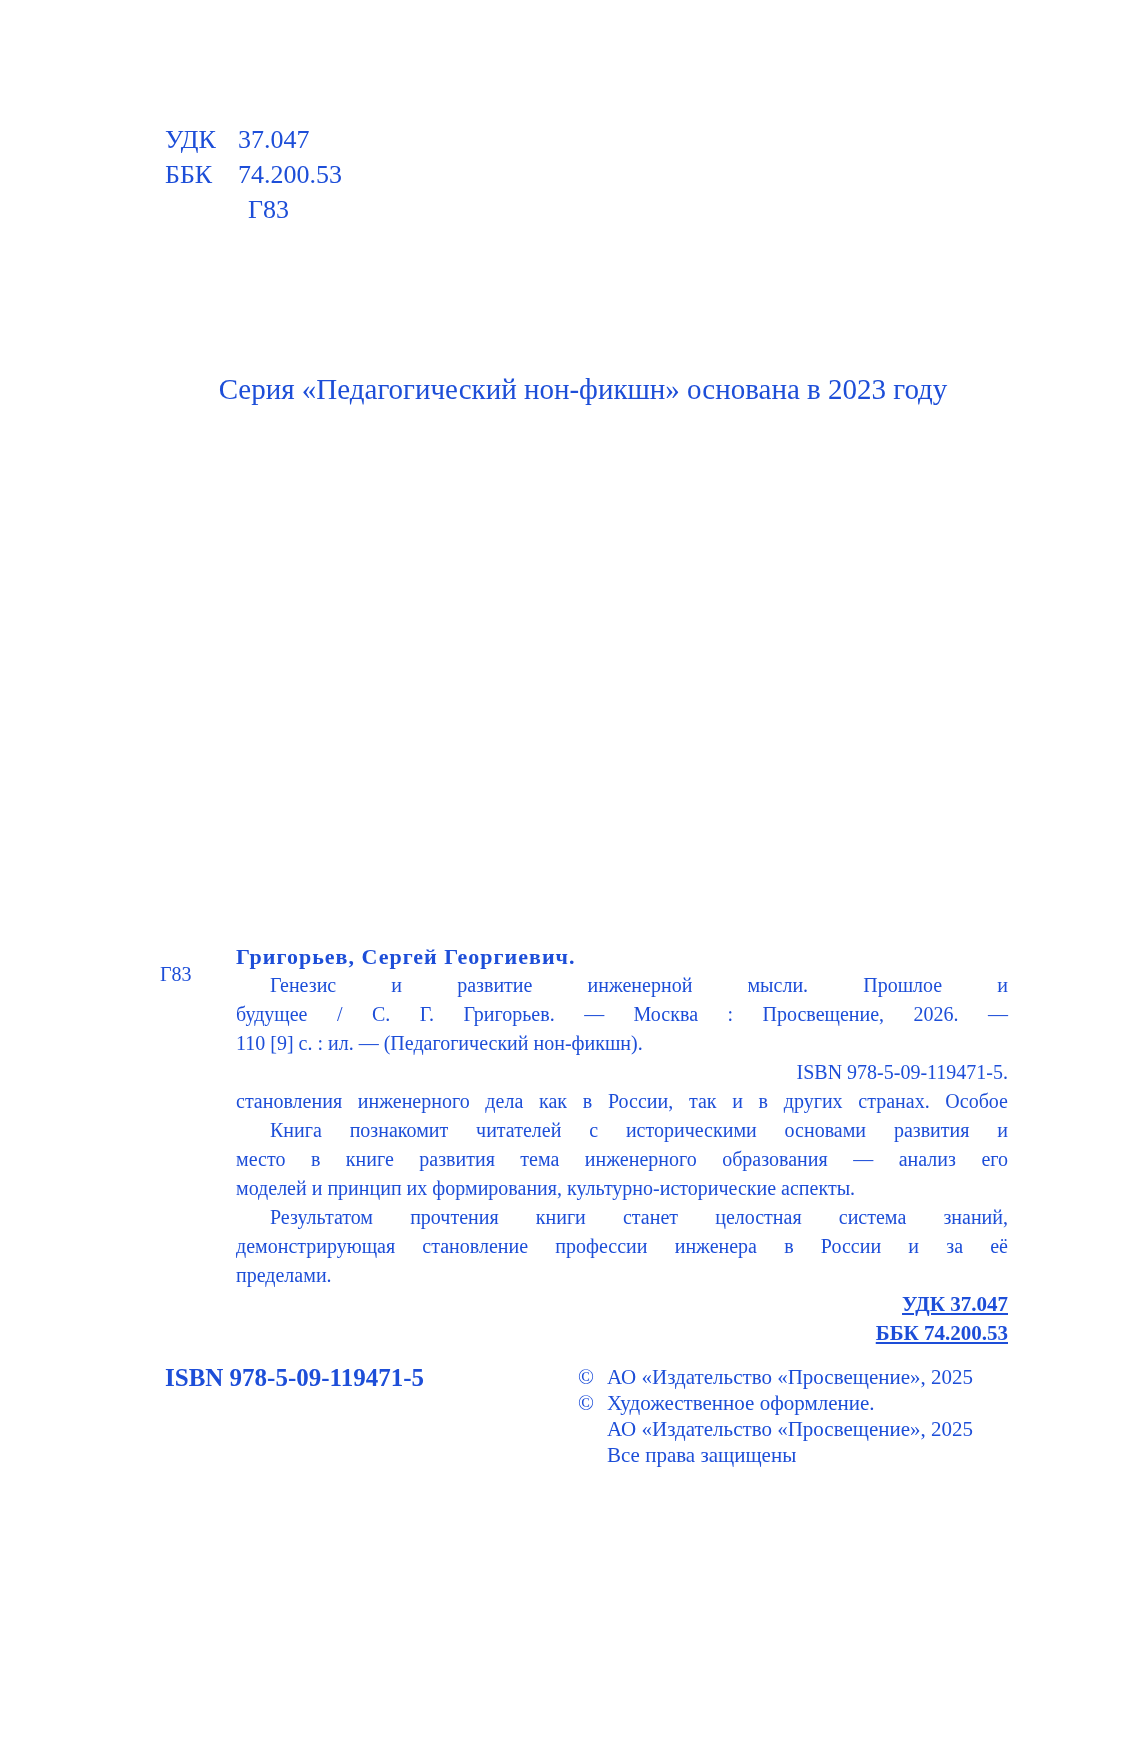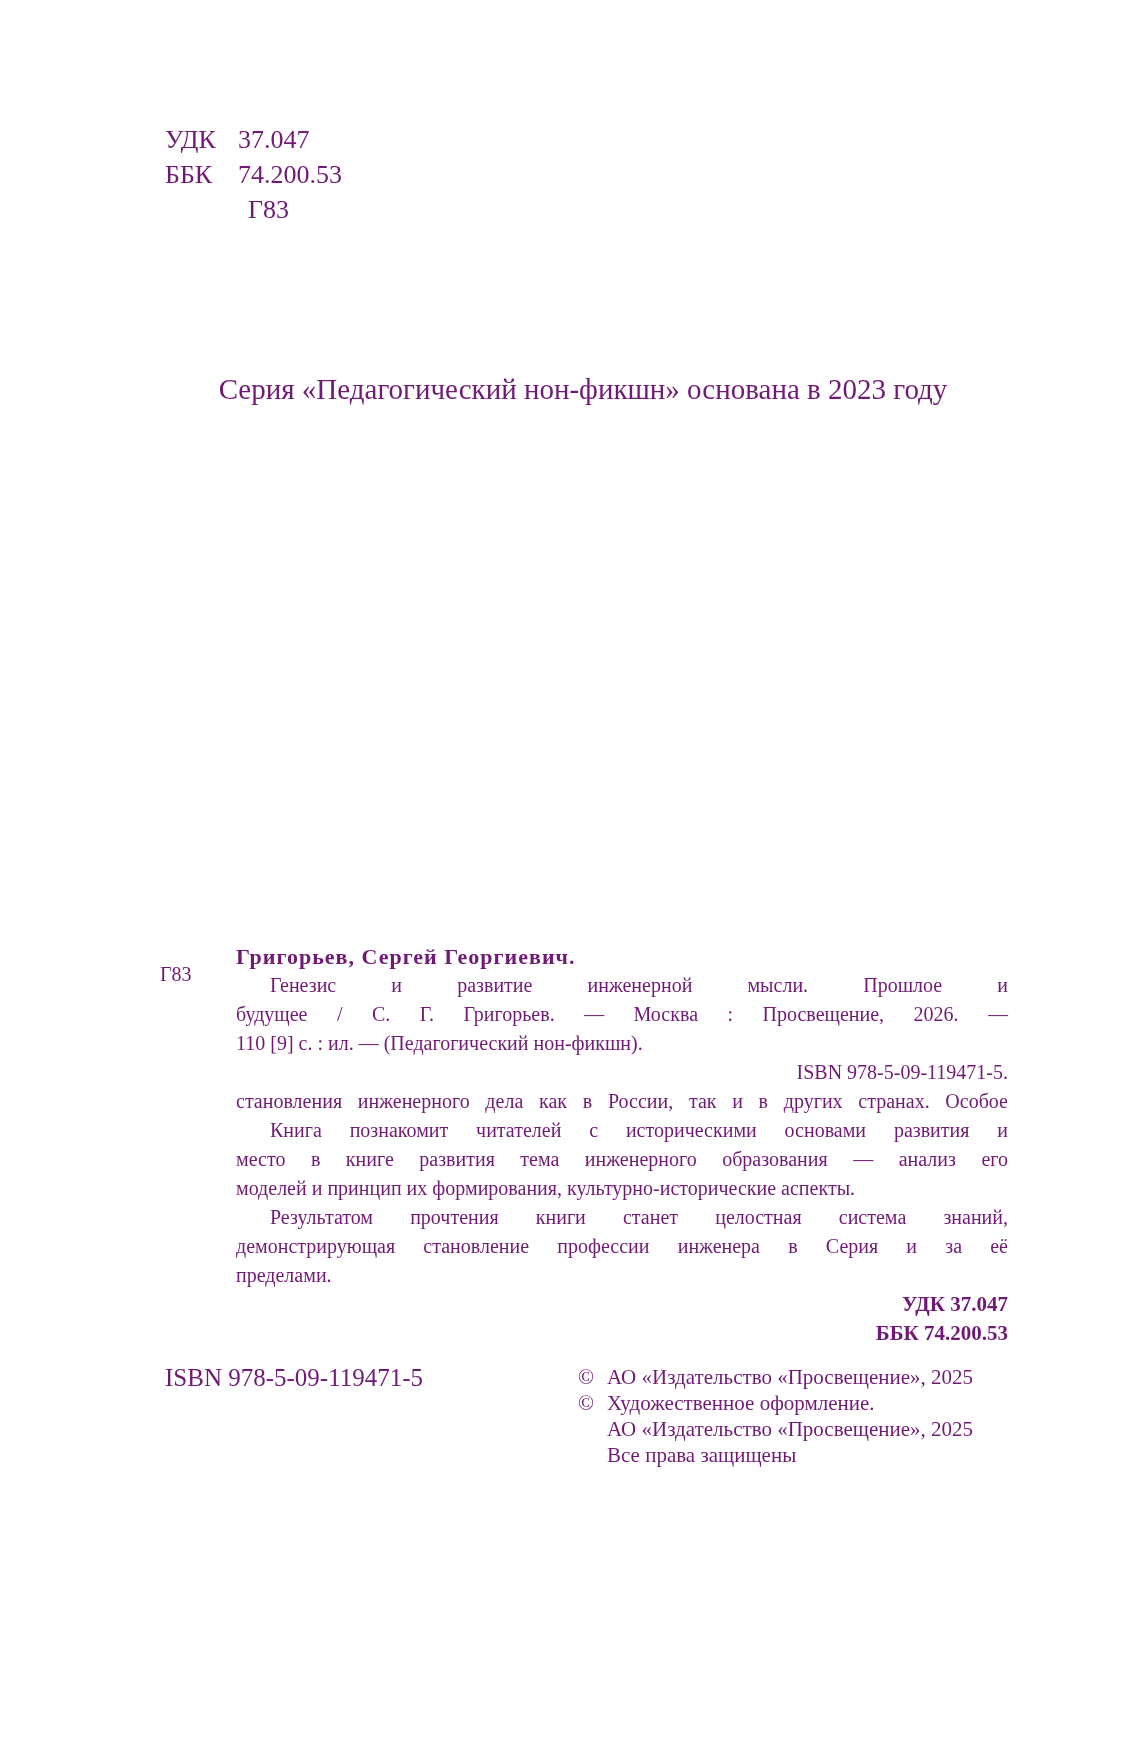--- a/index.html
+++ b/index.html
@@ -6,21 +6,21 @@
     margin: 0;
     padding: 0;
     background: #e8e8e8;
   }
   .page {
     position: relative;
     width: 1126px;
     height: 1749px;
     margin: 0 auto;
     background: #ffffff;
-    color: #701a75;
+    color: #1d4ed8;
     font-family: "Liberation Serif", "DejaVu Serif", serif;
     overflow: hidden;
   }
   
   .top-codes {
     position: absolute;
     left: 165px;
     top: 122px;
     font-size: 26px;
     line-height: 35px;
@@ -65,28 +65,29 @@
   .author-heading {
     font-weight: bold;
     font-size: 22px;
     letter-spacing: 1px;
     margin-top: 11px;
   }
   .ref {
     text-align: right;
     font-weight: bold;
     font-size: 21px;
+    text-decoration: underline;
   }
 
   
   .footer-isbn {
     position: absolute;
     left: 165px;
     top: 1363px;
-    font-weight: normal;
+    font-weight: bold;
     font-size: 25px;
     line-height: 29px;
   }
   .copyright {
     position: absolute;
     left: 578px;
     top: 1364px;
     font-size: 21px;
     line-height: 26px;
   }
@@ -122,21 +123,21 @@
     <div class="line author-heading">Григорьев, Сергей Георгиевич.</div>
     <div class="line indent stretch">Генезис и развитие инженерной мысли. Прошлое и</div>
     <div class="line stretch">будущее / С. Г. Григорьев. — Москва : Просвещение, 2026. —</div>
     <div class="line">110 [9] с. : ил. — (Педагогический нон-фикшн).</div>
     <div class="line indent">ISBN 978-5-09-119471-5.</div>
     <div class="line stretch">становления инженерного дела как в России, так и в других странах. Особое</div>
     <div class="line indent stretch">Книга познакомит читателей с историческими основами развития и</div>
     <div class="line stretch">место в книге развития тема инженерного образования — анализ его</div>
     <div class="line">моделей и принцип их формирования, культурно-исторические аспекты.</div>
     <div class="line indent stretch">Результатом прочтения книги станет целостная система знаний,</div>
-    <div class="line stretch">демонстрирующая становление профессии инженера в Серия и за её</div>
+    <div class="line stretch">демонстрирующая становление профессии инженера в России и за её</div>
     <div class="line">пределами.</div>
     <div class="line ref">УДК 37.047</div>
     <div class="line ref">ББК 74.200.53</div>
   </div>
 
   <div class="footer-isbn">ISBN 978-5-09-119471-5</div>
 
   <div class="copyright">
     <div class="c-row">
       <span class="c-mark">©</span>

